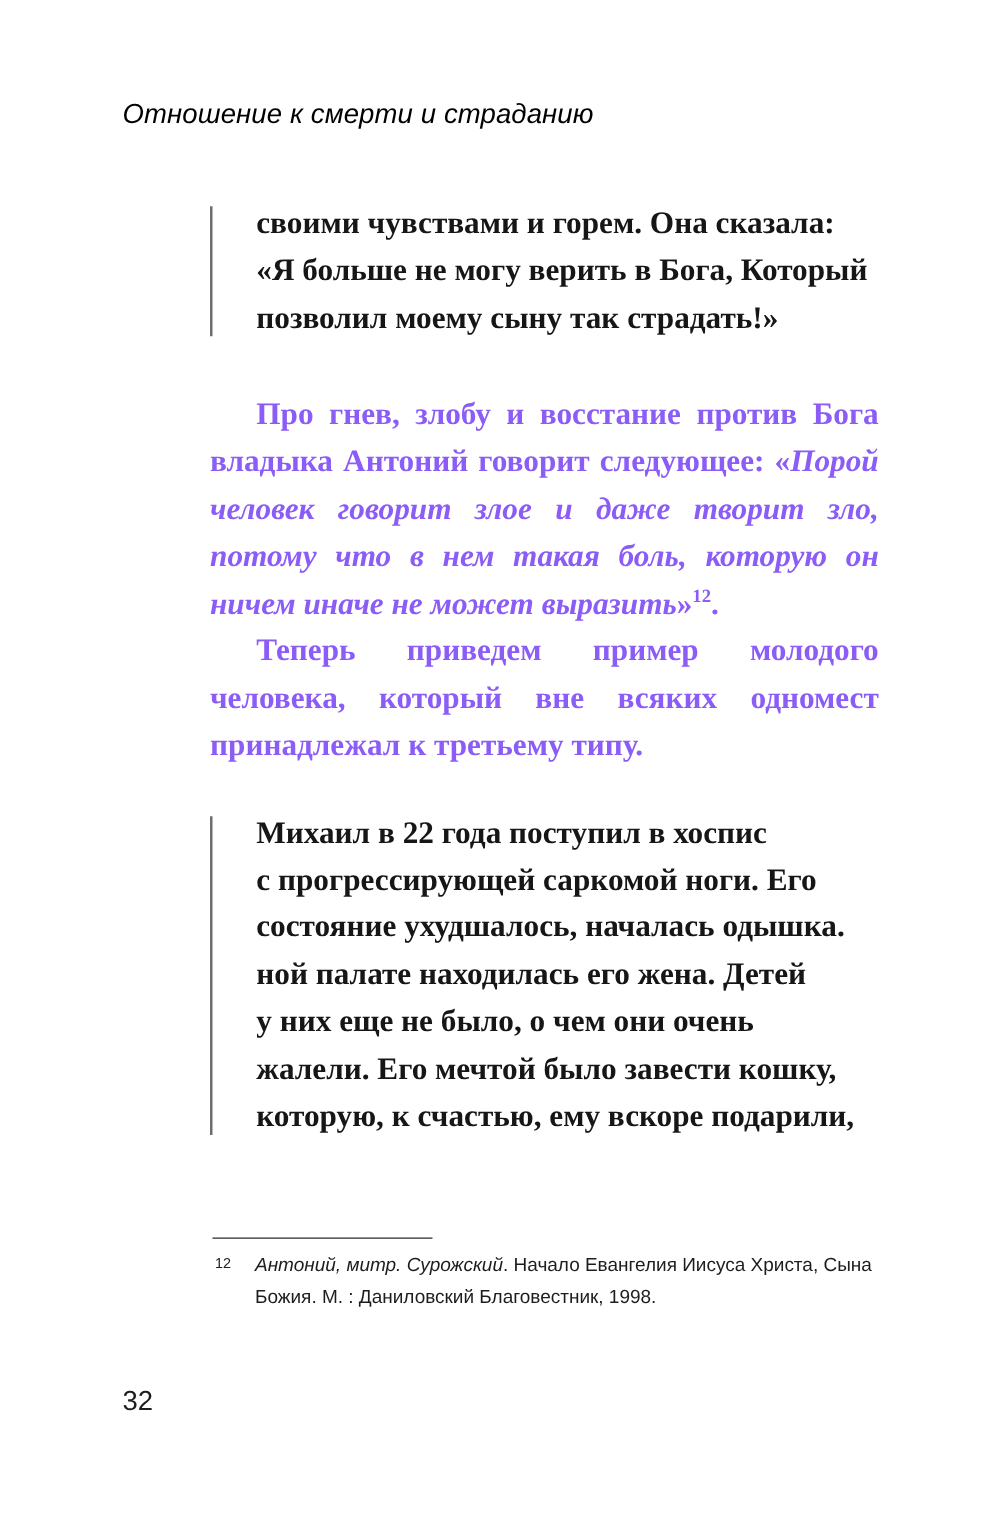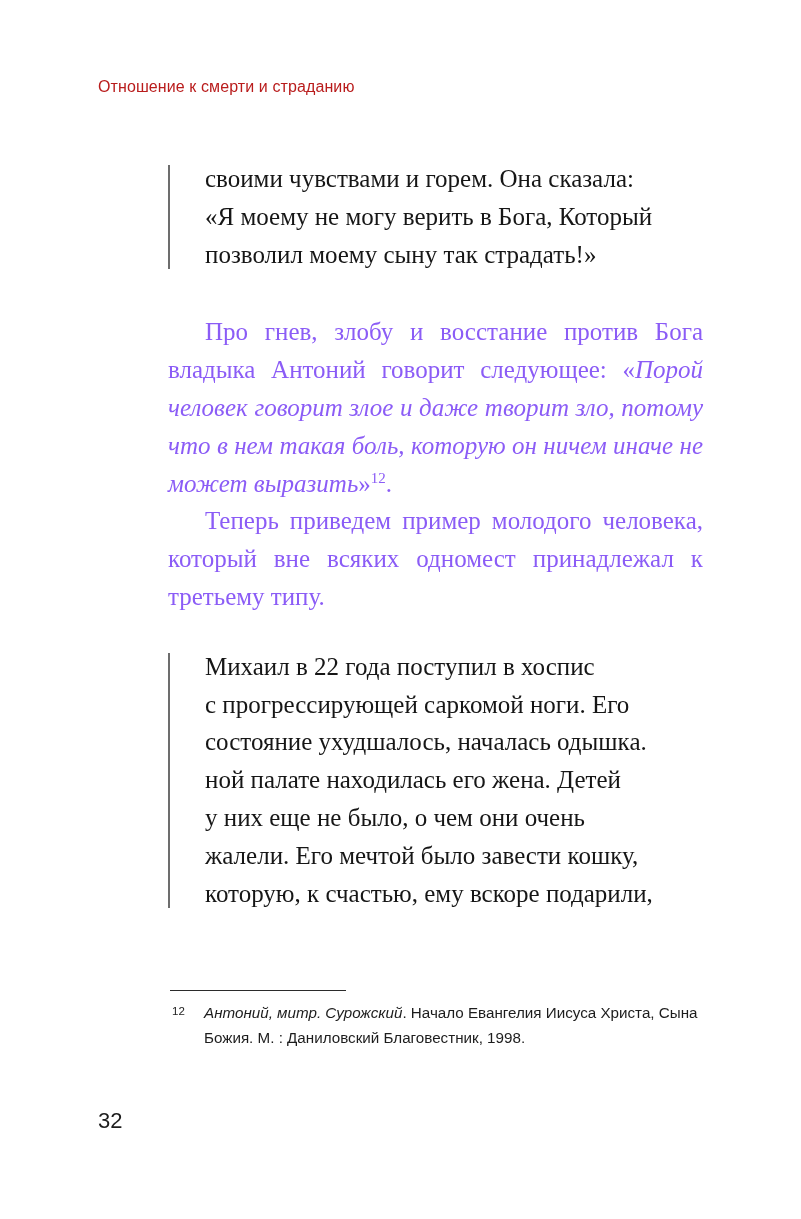--- a/index.html
+++ b/index.html
@@ -21,32 +21,34 @@
     position: absolute;
     inset: 0;
   }
 
   
   .running-head {
     position: absolute;
     left: 98px;
     top: 78px;
     font-family: "Liberation Sans", "DejaVu Sans", sans-serif;
-    font-size: 16px;
+    font-size: 22px;
     letter-spacing: 0.1px;
-    color: #b91c1c;
+    color: #000000;
     white-space: nowrap;
+    font-style: italic;
   }
 
   
   .content {
     position: absolute;
     left: 168px;
     top: 160px;
     width: 535px;
+    font-weight: bold;
   }
 
   
   .blockquote {
     position: relative;
     padding-left: 37px;
     font-size: 25px;
     line-height: 37.8px;
     text-align: left;
     color: #161616;
@@ -132,21 +134,21 @@
 
 <div class="page">
 
   <div class="running-head">Отношение к смерти и страданию</div>
 
   <div class="content">
 
     <div class="blockquote">
       <span class="rule"></span>
       <p>своими чувствами и горем. Она сказала:</p>
-      <p>«Я моему не могу верить в Бога, Который</p>
+      <p>«Я больше не могу верить в Бога, Который</p>
       <p>позволил моему сыну так страдать!»</p>
     </div>
 
     <div class="gap-lg"></div>
 
     <p class="body-par"><span>Про гнев, злобу и восстание против Бога владыка Антоний говорит следую­щее: </span><span>«</span><em>Порой человек говорит злое и да­же творит зло, потому что в нем такая боль, которую он ничем иначе не может выразить</em><span>»</span><sup class="fn-ref">12</sup><span>.</span></p>
 
     <p class="body-par">Теперь приведем пример молодого человека, который вне всяких одномест принадлежал к третьему типу.</p>
 
     <div class="gap-md"></div>

